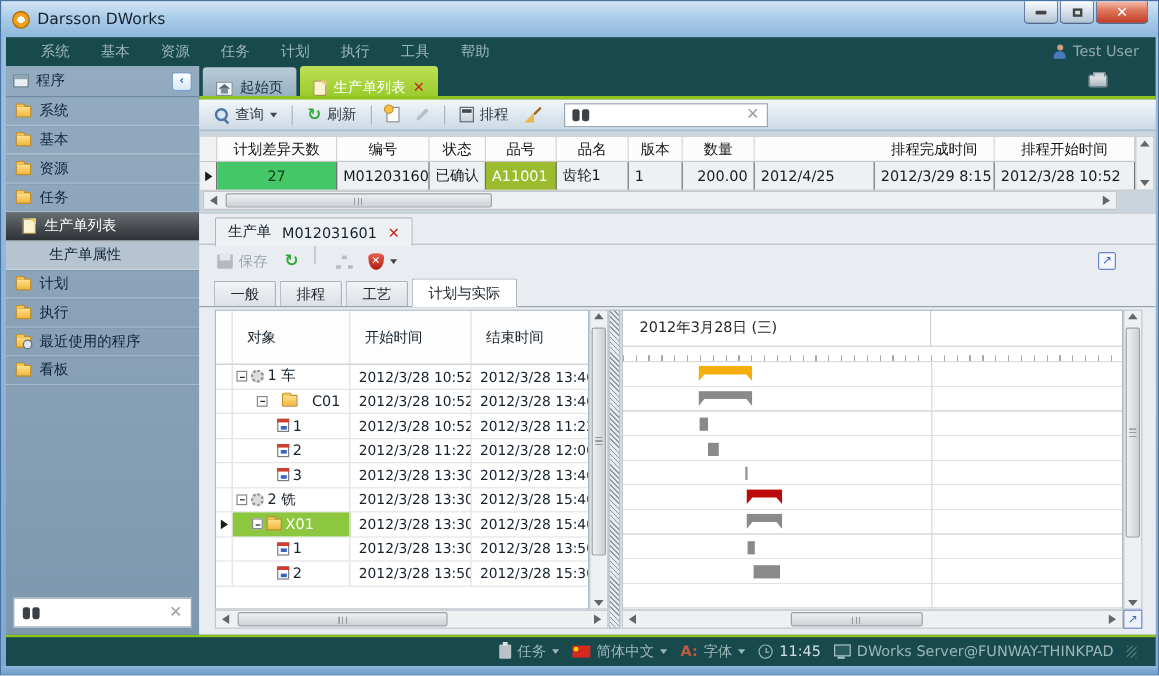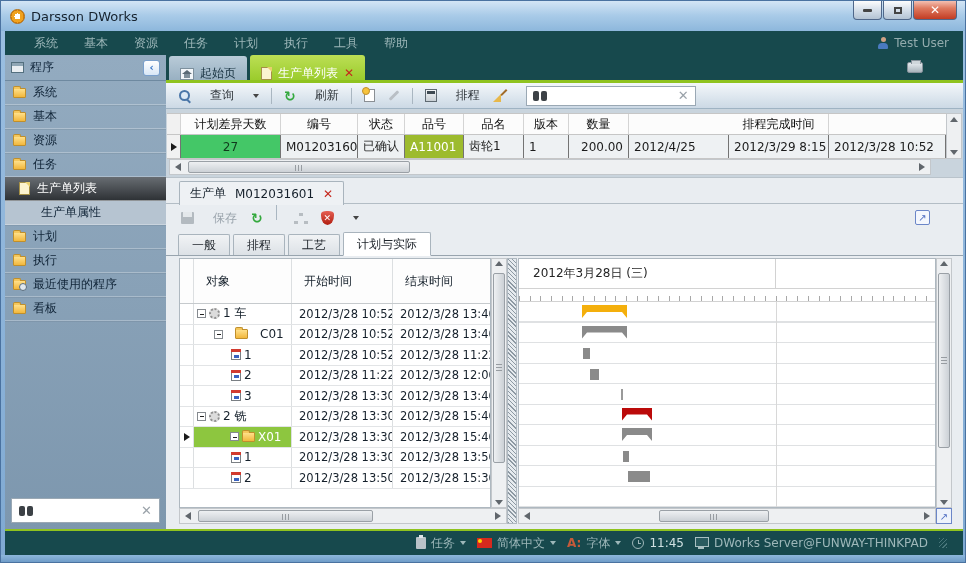--- a/index.html
+++ b/index.html
@@ -55,21 +55,21 @@
 .tab.inactive{background:linear-gradient(#b9cbd8,#88a3b7);color:#17313f}
 .tab.active{background:linear-gradient(#bcdf55,#8cc31a);color:#fff}
 .icon-home{width:14px;height:12px;background:#f2f6f9;border:1px solid #7d909d;position:relative;flex:none}
 .icon-home::before{content:"";position:absolute;left:1px;top:1px;width:0;height:0;border-left:5px solid transparent;border-right:5px solid transparent;border-bottom:4px solid #5a6a75}
 .icon-home::after{content:"";position:absolute;left:3px;bottom:1px;width:6px;height:4px;background:#7f8f9a}
 .close-x{color:#c5271c;font-weight:bold;font-size:12px;line-height:1}
 .icon-printer{position:absolute;right:40px;top:7px;width:16px;height:11px;background:linear-gradient(#e6ebef,#a9b4bc);border:1px solid #87939c;border-radius:2px}
 .icon-printer::before{content:"";position:absolute;left:3px;top:-3px;width:8px;height:3px;background:#cfd6db;border:1px solid #87939c;border-bottom:none}
 
 .toolbar{position:absolute;left:0;top:28px;width:100%;height:26px;background:linear-gradient(#f3f7fa,#ccd9e5);border-bottom:1px solid #9fb3c3;display:flex;align-items:center;padding-left:10px;gap:7px;color:#2d3338}
-.tb-btn{display:flex;align-items:center;gap:19px;padding:2px 3px}
+.tb-btn{display:flex;align-items:center;gap:5px;padding:2px 3px}
 .tb-sep{width:1px;height:16px;background:#a9b6c1;margin:0 2px}
 .caret{width:0;height:0;border-left:3px solid transparent;border-right:3px solid transparent;border-top:4px solid #444}
 .icon-mag{width:12px;height:12px;position:relative;flex:none}
 .icon-mag::before{content:"";position:absolute;left:0;top:0;width:7px;height:7px;border:2px solid #4a76a8;border-radius:50%;background:#dce9f5}
 .icon-mag::after{content:"";position:absolute;right:0;bottom:0;width:5px;height:2px;background:#4a76a8;transform:rotate(45deg)}
 .icon-refresh{color:#34a93e;font-weight:bold;font-size:14px;line-height:12px}
 .icon-newdoc{width:11px;height:13px;background:#fff;border:1px solid #8a8f94;position:relative;flex:none}
 .icon-newdoc::before{content:"";position:absolute;left:-3px;top:-3px;width:6px;height:6px;border-radius:50%;background:#f7c33c;border:1px solid #c08f2c}
 .icon-pencil{width:12px;height:3px;background:#b9bfc5;border-radius:1px;transform:rotate(-45deg);flex:none}
 .icon-calc{width:12px;height:13px;border:1px solid #5f6a72;background:linear-gradient(#f4f6f8,#c9d0d5);position:relative;flex:none}
@@ -319,20 +319,21 @@
         <div class="gh-cell mk" style="width: 14px;"></div>
         <div class="gh-cell" style="width: 100px;">计划差异天数</div>
         <div class="gh-cell" style="width: 77px;">编号</div>
         <div class="gh-cell" style="width: 47px;">状态</div>
         <div class="gh-cell" style="width: 59px;">品号</div>
         <div class="gh-cell" style="width: 60px;">品名</div>
         <div class="gh-cell" style="width: 45px;">版本</div>
         <div class="gh-cell" style="width: 60px;">数量</div>
         <div class="gh-cell" style="width: 100px; margin-top: 45px;">期望完成时间</div>
         <div class="gh-cell" style="width: 100px;">排程完成时间</div>
+        <div class="gh-cell" style="width: 97px; flex: 1 1 0%;">排程开始时间</div>
       </div>
     <div class="grid-row" id="grid-row">
         <div class="gr-cell mk" style="width: 14px;">
           <span class="tri-right"></span>
         </div>
         <div class="gr-cell" style="width: 100px; justify-content: center; background: rgb(68, 199, 103); color: rgb(16, 58, 28);">27</div>
         <div class="gr-cell" style="width: 77px; justify-content: flex-start;">M012031601</div>
         <div class="gr-cell" style="width: 47px; justify-content: flex-start;">已确认</div>
         <div class="gr-cell" style="width: 59px; justify-content: flex-start; background: rgb(157, 187, 46); color: rgb(255, 255, 255);">A11001</div>
         <div class="gr-cell" style="width: 60px; justify-content: flex-start;">齿轮1</div>
@@ -452,21 +453,21 @@
                   <span class="icon-machine"></span>
                   <span>2 铣</span>
                 </div>
                 <div class="t-time">2012/3/28 13:30</div>
                 <div class="t-time last">2012/3/28 15:40</div>
               </div>
               <div class="t-row">
                 <div class="t-mk">
                   <span class="tri-right"></span>
                 </div>
-                <div class="t-obj sel" style="padding-left: 36px;">
+                <div class="t-obj sel" style="padding-left: 16px;">
                   <span class="expander"></span>
                   <span class="icon-folder"></span>
                   <span>X01</span>
                 </div>
                 <div class="t-time">2012/3/28 13:30</div>
                 <div class="t-time last">2012/3/28 15:40</div>
               </div>
               <div class="t-row">
                 <div class="t-mk"></div>
                 <div class="t-obj" style="padding-left: 37px;">

